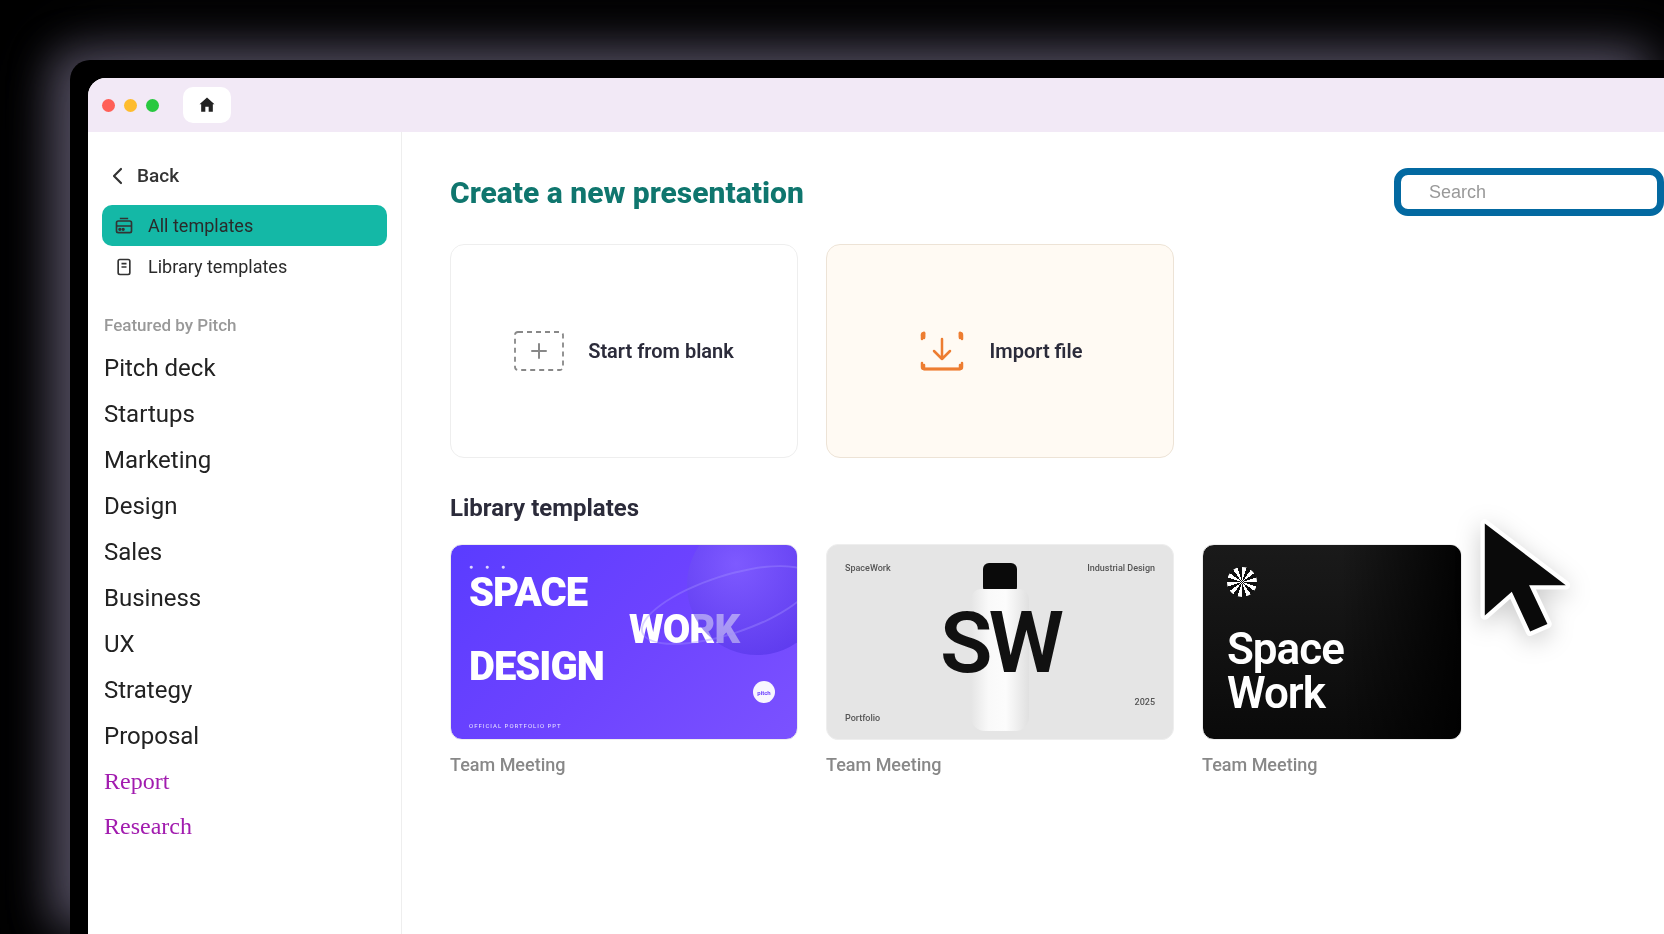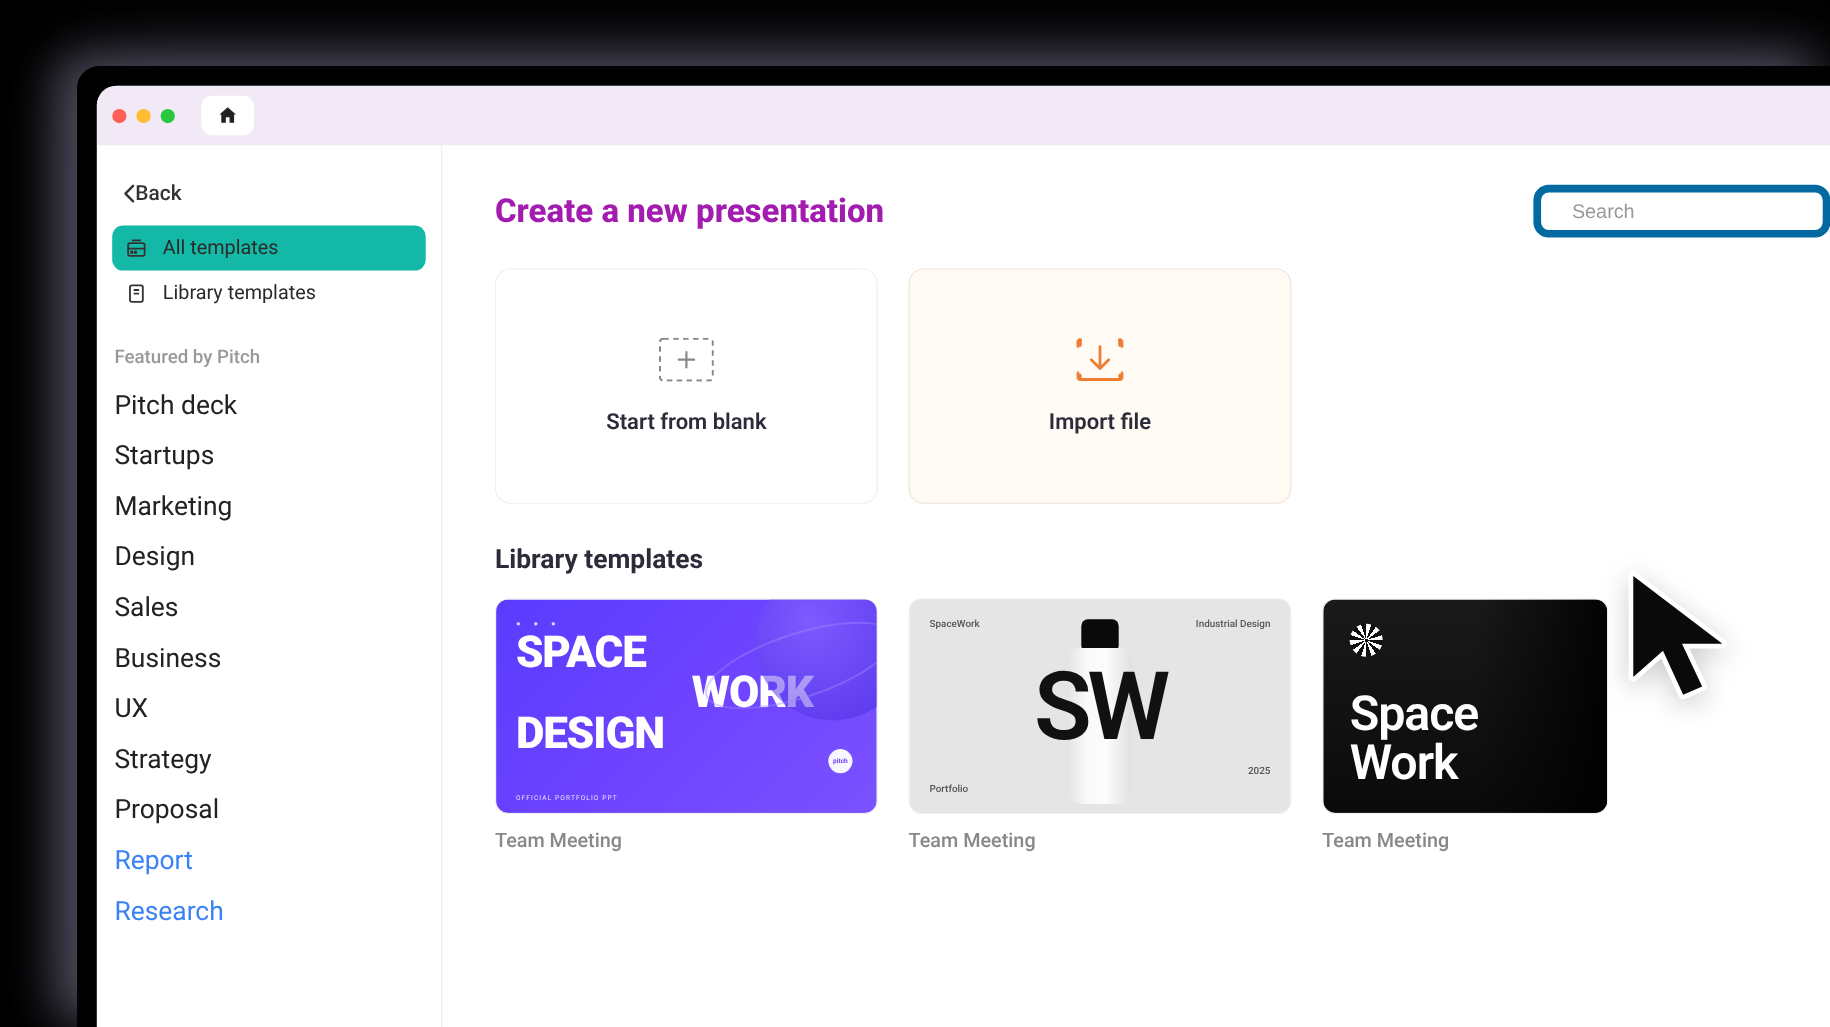--- a/index.html
+++ b/index.html
@@ -68,20 +68,21 @@
     .sidebar {
       width: 314px;
       border-right: 1px solid #eee;
       padding: 22px 14px 0 14px;
       overflow-y: hidden;
       flex-shrink: 0;
     }
     .back-btn {
       display: flex;
       align-items: center;
+      gap: 14px;
       padding: 10px 10px;
       color: #333;
       font-size: 19px;
       font-weight: 500;
       cursor: pointer;
       margin-bottom: 8px;
     }
     .side-item {
       display: flex;
       align-items: center;
@@ -102,39 +103,40 @@
       font-weight: 500;
     }
     .side-link {
       display: block;
       padding: 9px 2px;
       color: #222;
       font-size: 24px;
       cursor: pointer;
     }
     .side-link.faded {
-      color: #3b82f6;
+      color: #a21caf;
+      font-family: Liberation Serif, serif;
     }
     .main {
       flex: 1;
       padding: 36px 0 0 48px;
       overflow: hidden;
       position: relative;
     }
     .main-header {
       display: flex;
       align-items: center;
       justify-content: space-between;
       padding-right: 0;
       margin-bottom: 28px;
     }
     .page-title {
       font-size: 30px;
       font-weight: 800;
-      color: #a21caf;
+      color: #0f766e;
     }
     .search-box {
       display: flex;
       align-items: center;
       gap: 12px;
       border: 7px solid #0369a1;
       border-radius: 14px;
       padding: 10px 16px;
       width: 270px;
       height: 48px;
@@ -154,21 +156,20 @@
       display: flex;
       gap: 28px;
       margin-bottom: 36px;
     }
     .action-card {
       width: 348px;
       height: 214px;
       border: 1px solid #eee;
       border-radius: 14px;
       display: flex;
-      flex-direction: column;
       align-items: center;
       justify-content: center;
       gap: 24px;
       cursor: pointer;
       position: relative;
     }
     .action-card.import {
       background: #fffaf3;
       border-color: #ede3d6;
     }

